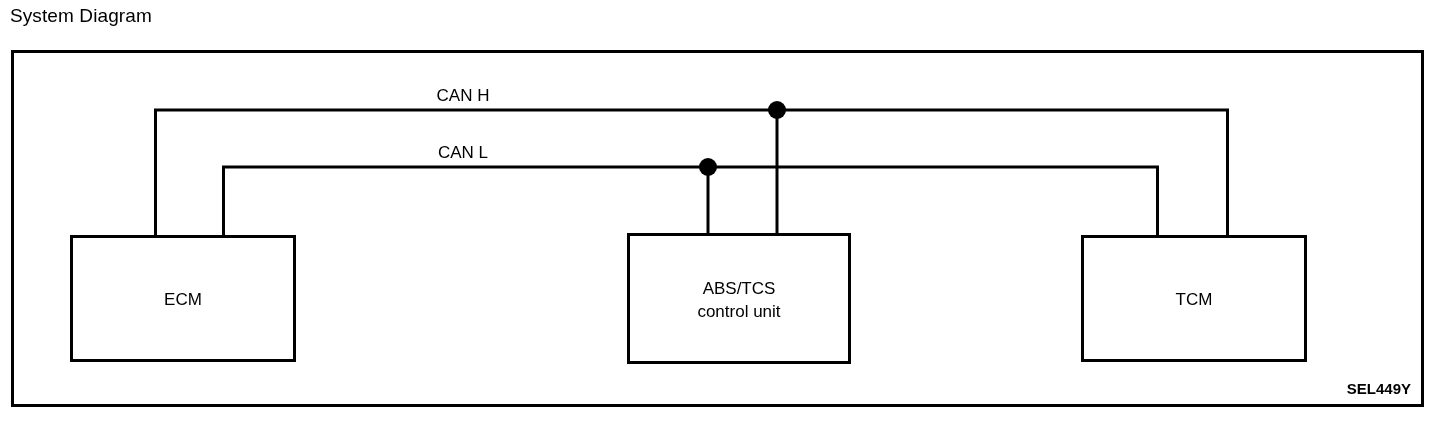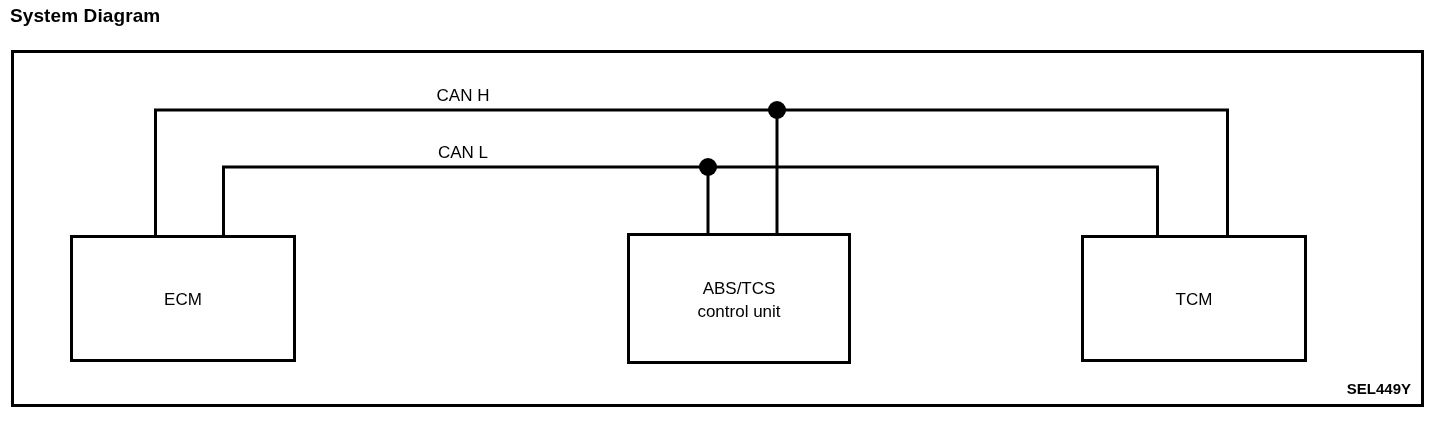--- a/index.html
+++ b/index.html
@@ -17,21 +17,21 @@
   #page {
     position: relative;
     width: 1456px;
     height: 424px;
   }
   #page-title {
     position: absolute;
     left: 10px;
     top: 4px;
     font-size: 19px;
-    font-weight: bold;
+    font-weight: normal;
     letter-spacing: 0.1px;
     line-height: 24px;
     white-space: nowrap;
   }
   #diagram-svg {
     position: absolute;
     left: 0;
     top: 0;
   }
   .frame-rect {

